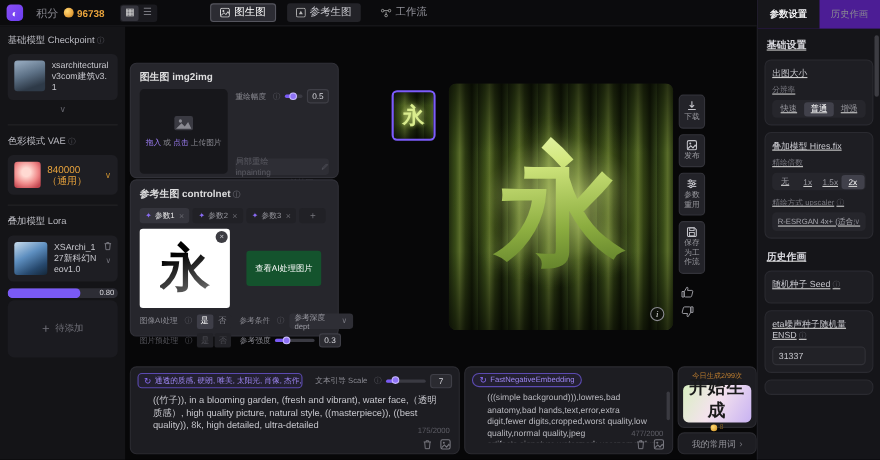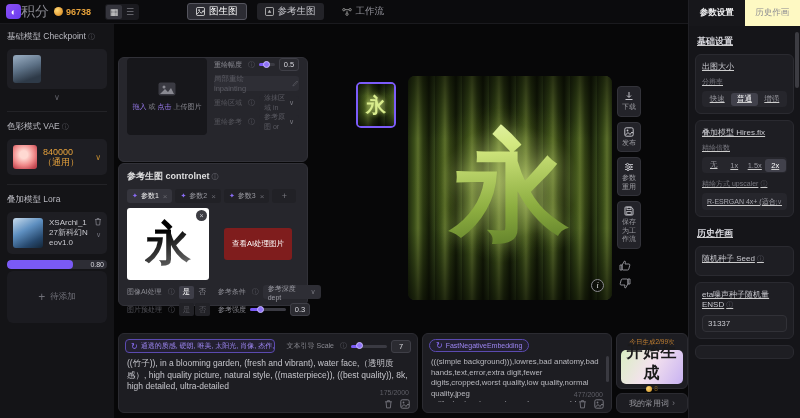--- a/index.html
+++ b/index.html
@@ -10,21 +10,21 @@
   }
   .ico-info { color:#56565e; font-size:7px; margin-left:2px; }
   .chev { color:#77777f; font-size:7px; }
 
   
   #topbar { position:absolute; top:0; left:0; right:112px; height:24px; background:#0b0b0d;
     display:flex; align-items:center; border-bottom:1px solid #1a1a1e; z-index:5; }
   .logo { width:15px; height:15px; margin-left:6px; border-radius:4px;
     background:linear-gradient(135deg,#8a4ff5,#6a3df0); display:flex; align-items:center; justify-content:center;
     color:#fff; font-size:9px; font-weight:bold; }
-  .pts-label { color:#8a8a92; font-size:14px; }
+  .pts-label { color:#8a8a92; margin-left:12px; font-size:10px; }
   .coin { width:9px; height:9px; border-radius:50%; margin-left:5px;
     background:radial-gradient(circle at 35% 35%,#ffd977,#e8a33c 60%,#9a6a14); display:inline-block; }
   .pts-val { color:#e8a33c; font-weight:bold; margin-left:3px; font-size:9px; }
   .view-toggle { display:flex; margin-left:14px; background:#1a1a1f; border-radius:3px; padding:1px; }
   .view-toggle span { width:16px; height:14px; display:flex; align-items:center; justify-content:center;
     font-size:9px; color:#77777f; border-radius:2px; }
   .view-toggle span.on { background:#34343c; color:#ddd; }
   .top-tabs { display:flex; gap:10px; margin-left:48px; align-items:center; }
   .ttab { display:flex; align-items:center; gap:4px; height:17px; padding:0 8px; border-radius:3px;
     background:#232328; color:#c8c8ce; font-size:9.5px; }
@@ -72,21 +72,21 @@
   .ctl-row { display:flex; align-items:center; gap:4px; }
   .lbl { font-size:7px; color:#8a8a92; white-space:nowrap; }
   .lbl.dis { color:#55555c; }
   .mini-track { position:relative; height:3px; background:#3a3a42; border-radius:2px; flex:1; }
   .mini-fill { position:absolute; left:0; top:0; bottom:0; background:#7a5af5; border-radius:2px; }
   .mini-knob { position:absolute; top:-2.5px; width:7px; height:7px; border-radius:50%; background:#8f73f7;
     border:1px solid #c9baff; margin-left:-4px; }
   .valbox { min-width:20px; height:13px; background:#2b2b31; border:1px solid #3f3f47; border-radius:3px;
     font-size:7.5px; color:#d8d8de; display:flex; align-items:center; justify-content:center; padding:0 2px; }
   .btn-dis { height:15px; background:#2e2e35; border-radius:3px; color:#5a5a62; font-size:7.5px;
-    display:flex; align-items:center; justify-content:flex-end; gap:18px; }
+    display:flex; align-items:center; justify-content:flex-end; gap:18px;margin-top:45px; }
   .dd { height:14px; background:#2e2e35; border-radius:3px; font-size:7px; color:#9a9aa2;
     display:flex; align-items:center; justify-content:space-between; padding:0 5px; flex:1; }
   .dd.dis { color:#5a5a62; background:#26262c; }
 
   
   #p-cn { left:4px; top:139px; width:190px; height:143px; }
   .cn-tabs { display:flex; gap:3px; padding:2px 8px 5px 8px; }
   .ctab { display:flex; align-items:center; gap:3px; height:14px; padding:0 5px; background:#212126;
     border-radius:3px; font-size:7px; color:#98989f; }
   .ctab.on { background:#35353d; color:#eee; }
@@ -95,21 +95,21 @@
   .ctab-plus { width:24px; height:14px; background:#212126; border-radius:3px; color:#77777e;
     display:flex; align-items:center; justify-content:center; font-size:9px; }
   .cn-body { display:flex; padding:0 8px; gap:8px; }
   .cn-img { width:82px; height:72px; background:#fff; border-radius:3px; position:relative;
     display:flex; align-items:center; justify-content:center; }
   .cn-glyph { font-family:"DejaVu Serif","Liberation Serif",serif; font-size:46px; color:#1a1a1a; font-weight:bold;
     background:linear-gradient(160deg,#000 30%,#555 75%,#999); -webkit-background-clip:text; background-clip:text; color:transparent; }
   .cn-close { position:absolute; top:2px; right:2px; width:11px; height:11px; border-radius:50%;
     background:#3c3c42; color:#c5c5cb; font-size:7px; display:flex; align-items:center; justify-content:center; }
   .cn-right { flex:1; display:flex; align-items:center; justify-content:center; }
-  .btn-purple { background:#7f1d1d; color:#fff; font-size:7.5px; border-radius:3px; height:17px;
+  .btn-purple { background:#14532d; color:#fff; font-size:7.5px; border-radius:3px; height:17px;
     display:flex; align-items:center; justify-content:center; padding:16px 8px; }
   .cn-rows { padding:5px 8px 0 8px; display:flex; flex-direction:column; gap:4px; }
   .cn-row { display:flex; align-items:center; gap:4px; }
   .yn { display:flex; gap:1px; }
   .yn span { width:15px; height:13px; display:flex; align-items:center; justify-content:center;
     background:#26262c; color:#8a8a92; font-size:7.5px; border-radius:2px; }
   .yn span.sel { background:#3e3e48; color:#fff; }
   .yn.dis span { color:#505057; background:#222227; }
   .sp { flex:1; }
 
@@ -146,41 +146,41 @@
   #bp-pos { left:4px; top:309px; width:300px; height:80px; }
   #bp-neg { left:308px; top:309px; width:190px; height:80px; }
   .bp-head { display:flex; align-items:center; padding:5px 6px 2px 6px; gap:4px; }
   .chipbar { display:flex; align-items:center; gap:3px; border:1px solid #5b4ab0; background:rgba(124,92,250,.07);
     border-radius:4px; height:14px; padding:0 5px; max-width:150px; overflow:hidden; }
   .chipbar .txt { color:#9d86f2; font-size:7px; white-space:nowrap; }
   .refresh { color:#8a6cf5; font-size:8px; }
   .scale-grp { margin-left:auto; display:flex; align-items:center; gap:4px; }
   .pill-chip { display:flex; align-items:center; gap:3px; border:1px solid #5b4ab0; background:rgba(124,92,250,.07);
     border-radius:8px; height:13px; padding:0 6px; color:#9d86f2; font-size:7px; }
-  .bp-text { padding:3px 8px; font-size:8.5px; line-height:11.5px; color:#c6c6cc; height:44px; overflow:hidden; }
+  .bp-text { padding:3px 20px; font-size:8.5px; line-height:11.5px; color:#c6c6cc; height:44px; overflow:hidden; }
   .bp-text.neg { font-size:7.8px; line-height:10.5px; color:#b9b9bf; height:48px; padding-right:10px; }
   .bp-count { position:absolute; right:8px; bottom:16px; font-size:7px; color:#5e5e66; }
   .bp-icons { position:absolute; right:7px; bottom:3px; display:flex; gap:7px; }
   .vsb { position:absolute; right:2px; top:22px; width:3px; height:26px; background:#3a3a41; border-radius:2px; }
 
   
   #gen-col { position:absolute; left:502px; top:309px; width:72px; height:80px; display:flex; flex-direction:column; gap:4px; }
   .gen-card { background:#1d1d22; border:1px solid #2b2b31; border-radius:6px; padding:4px; text-align:center; }
   .gen-daily { font-size:6.5px; color:#c07f2f; margin-bottom:3px; white-space:nowrap; }
   .gen-btn { height:34px; border-radius:5px; display:flex; flex-direction:column; align-items:center; justify-content:center;
     background:linear-gradient(120deg,#d9efc2 0%,#f4e2ee 48%,#c8b2f2 100%); color:#1a1a1a; }
   .gen-btn .t { font-size:16px; font-weight:bold; letter-spacing:1px;text-align:center; }
   .gen-cost { display:flex; align-items:center; gap:2px; font-size:6.5px; color:#7a5a20; margin-top:1px; }
   .coin-s { width:6px; height:6px; border-radius:50%; background:radial-gradient(circle at 35% 35%,#ffd977,#cf8f20); }
   .gen-fav { background:#1d1d22; border:1px solid #2b2b31; border-radius:6px; flex:1; display:flex;
     align-items:center; justify-content:center; gap:3px; color:#98989f; font-size:8px; }
 
   
   #rsb { position:absolute; top:0; right:0; width:112px; bottom:0; background:#151519; border-left:1px solid #202025; }
-  .rtabs { display:flex; height:26px; background:#fef9c3; }
+  .rtabs { display:flex; height:26px; background:#4c1d95; }
   .rtab { flex:1; display:flex; align-items:center; justify-content:center; font-size:8.5px; color:#8a8a92; }
   .rtab.on { background:#17171b; color:#f0f0f2; font-weight:bold; }
   .rbody { padding:5px 6px; overflow:hidden; height:392px;text-decoration:underline; }
   .rsec-h { color:#d8d8de; font-size:9px; font-weight:bold; padding:4px 2px 6px 2px; }
   .rcard { background:#1e1e23; border:1px solid #2a2a30; border-radius:6px; padding:6px; margin-bottom:6px; }
   .rcard-t { color:#c9c9cf; font-size:8px; margin-bottom:5px; }
   .rsub { color:#77777f; font-size:7px; margin-bottom:4px; }
   .seg { display:flex; background:#26262c; border-radius:4px; padding:1.5px; }
   .seg span { flex:1; height:13px; display:flex; align-items:center; justify-content:center;
     font-size:7.5px; color:#98989f; border-radius:3px; }
@@ -232,20 +232,21 @@
       <span>工作流</span>
     </div>
   </div>
 </div>
 
 <div id="lsb">
   <div class="lsec">
     <div class="lsec-h"><span>基础模型 Checkpoint</span><span class="ico-info">ⓘ</span></div>
     <div class="mcard">
       <div class="thumb-ck"></div>
+      <div class="mname">xsarchitecturalv3com建筑v3.1</div>
     </div>
     <div class="chev-c">∨</div>
   </div>
 
   <div class="lsec">
     <div class="lsec-h"><span>色彩模式 VAE</span><span class="ico-info">ⓘ</span></div>
     <div class="mcard">
       <div class="thumb-vae"></div>
       <div class="mname orange">840000（通用）</div>
       <span class="vae-chev">∨</span>
@@ -271,20 +272,21 @@
     <div class="add-card">
       <span class="add-plus">+</span>
       <span>待添加</span>
     </div>
   </div>
 </div>
 
 <div id="ws">
 
   <div class="panel" id="p-i2i">
+    <div class="panel-h">图生图 img2img</div>
     <div class="i2i-body">
       <div class="upload">
         <svg width="18" height="14" viewBox="0 0 18 14">
             <rect x="0.5" y="0.5" width="17" height="13" rx="2" fill="#3a3a42"></rect>
             <circle cx="6" cy="5" r="1.5" fill="#8a8a92"></circle>
             <path d="M2 12 L7 7 L10 10 L13 6 L16 12 Z" fill="#8a8a92"></path>
           </svg>
         <div class="up-txt">
           <b>拖入</b> <span>或</span> <b>点击</b> <span>上传图片</span>
         </div>

